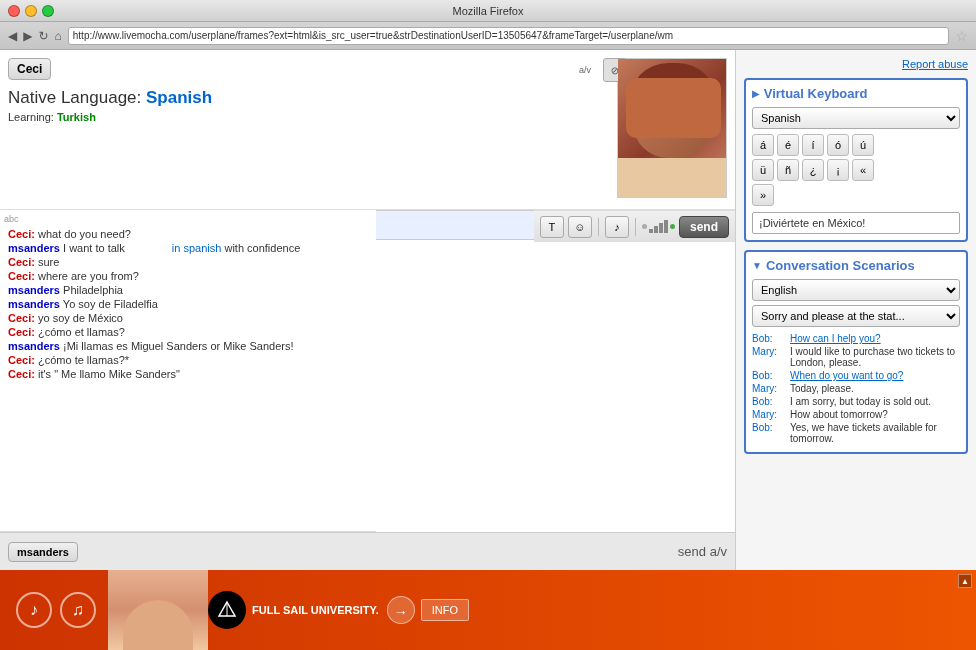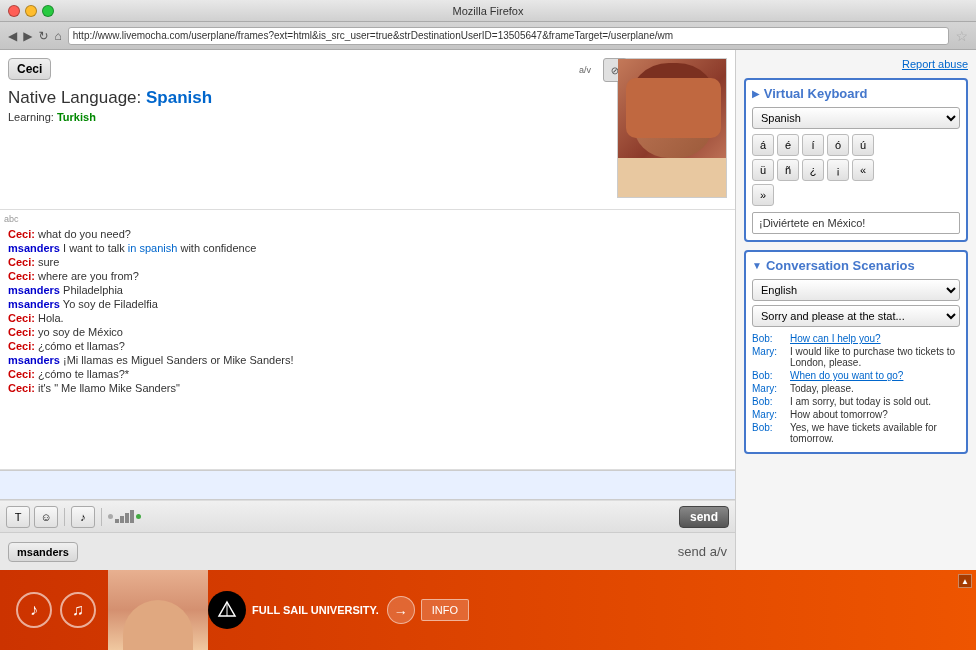--- a/index.html
+++ b/index.html
@@ -146,21 +146,21 @@
       top: 4px;
       left: 4px;
       font-size: 9px;
       color: #999;
     }
     .chat-message { font-size: 11px; margin-bottom: 2px; padding-right: 20px; }
     .chat-message .sender { font-weight: bold; }
     .sender-ceci { color: #cc0000; }
     .sender-msanders { color: #0000cc; }
     .msg-text { color: #333; }
-    .msg-text .highlight { color: #0066cc; }
+    .msg-text .highlight { color: #0066cc; margin-left: 44px; }
 
     
     .msg-input-area {
       height: 30px;
       border-top: 1px solid #ccc;
       border-bottom: 1px solid #ccc;
       background: #e8f0ff;
     }
     .msg-input {
       width: 100%;
@@ -414,21 +414,21 @@
     }
 
     
     .chat-area::-webkit-scrollbar { width: 12px; }
     .chat-area::-webkit-scrollbar-track { background: #f0f0f0; }
     .chat-area::-webkit-scrollbar-thumb { background: #bbb; border-radius: 2px; }
 
     .chat-outer {
       flex: 1;
       display: flex;
-      flex-direction: column;
+      flex-direction: row;
       position: relative;
       overflow: hidden;
     }
   </style>
 </head>
 <body>
 
 <div class="title-bar">
   <div class="title-bar-buttons">
     <div class="tb-btn tb-close"></div>
@@ -499,24 +499,20 @@
           <span class="sender sender-ceci">Ceci:</span>
           <span class="msg-text"> where are you from?</span>
         </div>
         <div class="chat-message">
           <span class="sender sender-msanders">msanders</span>
           <span class="msg-text"> Philadelphia</span>
         </div>
         <div class="chat-message">
           <span class="sender sender-msanders">msanders</span>
           <span class="msg-text"> Yo soy de Filadelfia</span>
-        </div>
-        <div class="chat-message">
-          <span class="sender sender-ceci">Ceci:</span>
-          <span class="msg-text"> Hola.</span>
         </div>
         <div class="chat-message">
           <span class="sender sender-ceci">Ceci:</span>
           <span class="msg-text"> yo soy de México</span>
         </div>
         <div class="chat-message">
           <span class="sender sender-ceci">Ceci:</span>
           <span class="msg-text"> ¿cómo et llamas?</span>
         </div>
         <div class="chat-message">

